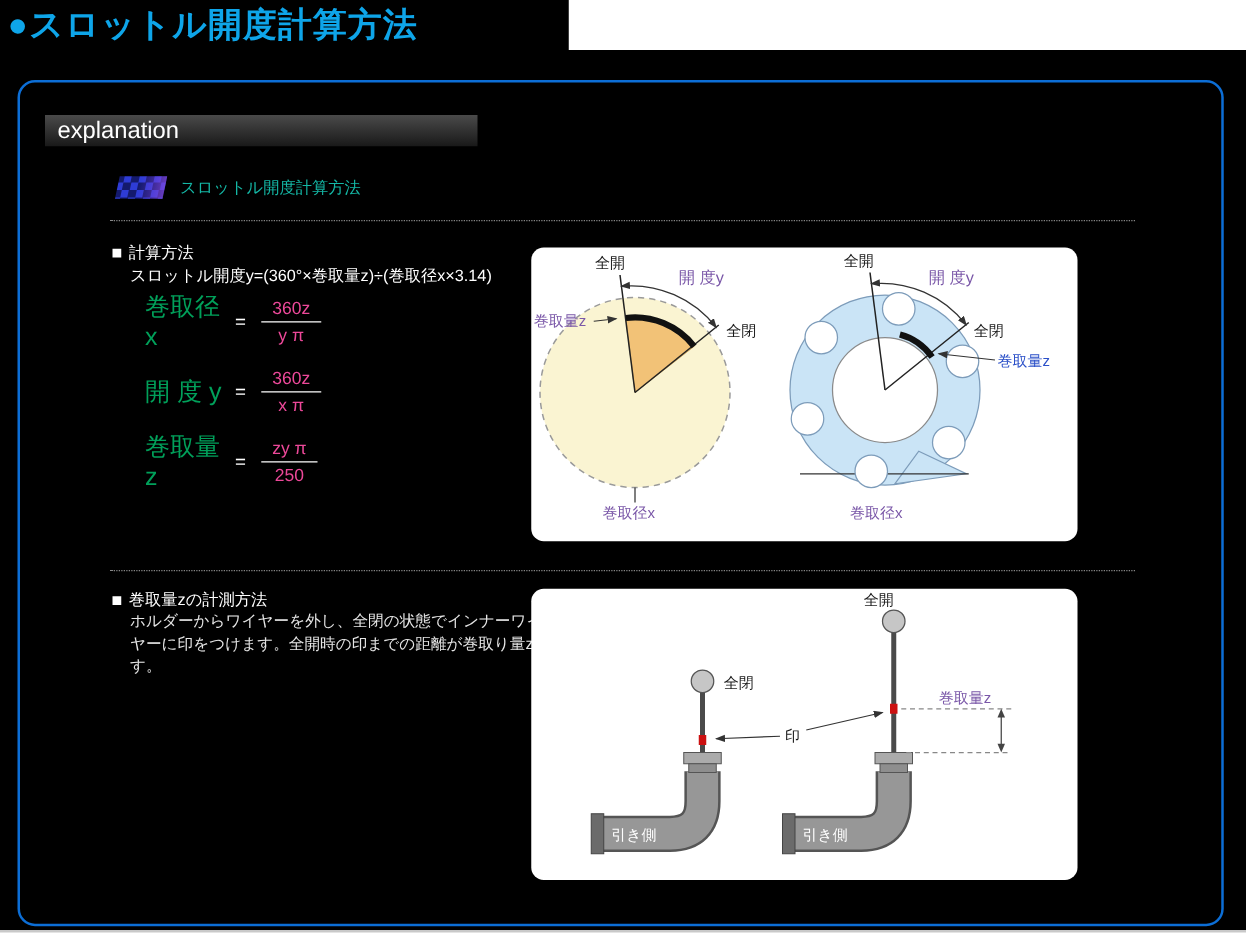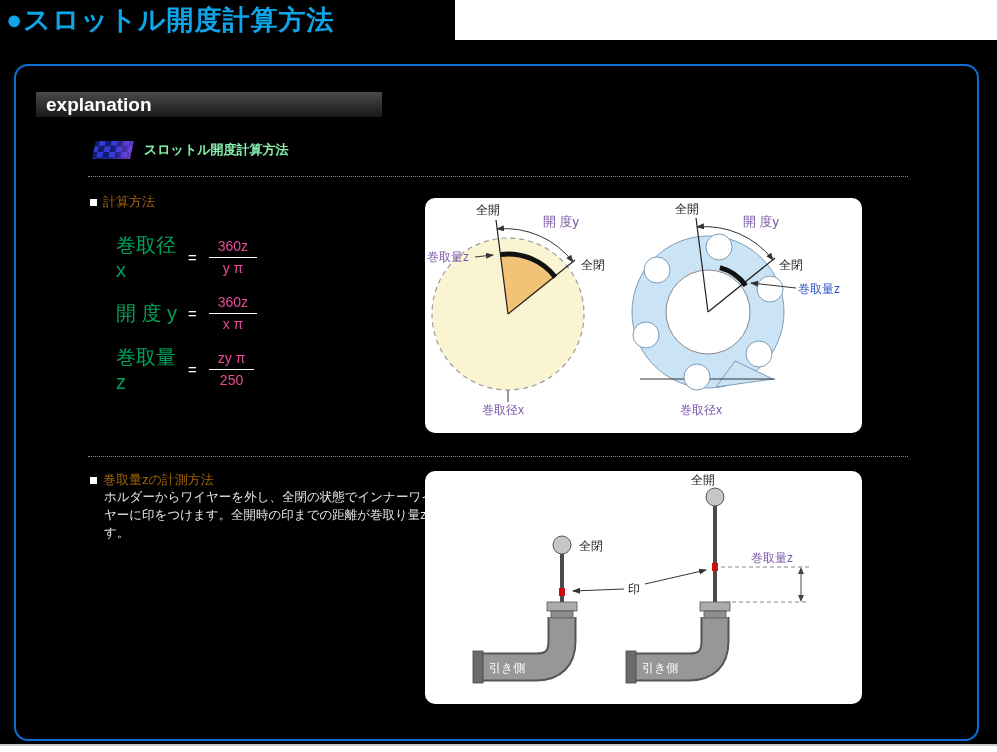--- a/index.html
+++ b/index.html
@@ -11,29 +11,29 @@
   .titlebar h1 { color:#0ea5e9; font-size:27px; font-weight:bold; line-height:40px; padding-left:6px; letter-spacing:1px; white-space:nowrap; }
 
   .black-bg { position:absolute; left:0; top:40px; width:997px; height:704px; background:#000; z-index:1; }
   .bottom-line { position:absolute; left:0; top:744px; width:997px; height:2px; background:#c9c9c9; z-index:2; }
 
   .main-panel { position:absolute; left:14px; top:64px; width:965px; height:677px; background:#000;
                 border:2px solid #0c6ed6; border-radius:14px; z-index:4; }
 
   .exp-bar { position:absolute; left:20px; top:26px; width:346px; height:25px;
              background:linear-gradient(to bottom,#4a4a4a,#191919); }
-  .exp-bar span { color:#fff; font-weight:bold; font-size:19px; line-height:25px; padding-left:10px; display:block; }
+  .exp-bar span { color:#fff; font-weight:normal; font-size:19px; line-height:25px; padding-left:10px; display:block; }
 
   .section-row { position:absolute; left:72px; top:74px; display:flex; align-items:center; gap:10px; }
-  .section-row .label { color:#86efac; font-weight:bold; font-size:13px; }
+  .section-row .label { color:#14b8a6; font-weight:normal; font-size:13px; }
 
   .dotted { position:absolute; left:72px; width:820px; height:0; border-top:1px dotted #888; }
   .d1 { top:110px; } .d2 { top:390px; }
 
-  .h-row { position:absolute; display:flex; align-items:center; gap:6px; color:#a16207; font-size:13px; }
+  .h-row { position:absolute; display:flex; align-items:center; gap:6px; color:#ffffff; font-size:13px; }
   .h-row .sq { width:7px; height:7px; background:#fff; display:inline-block; flex:none; }
   .calc-h { left:74px; top:127px; }
   .measure-h { left:74px; top:405px; }
 
   .formula-line { position:absolute; left:88px; top:146px; color:#fff; font-size:13px; }
 
   .formulas { position:absolute; left:100px; top:170px; display:flex; flex-direction:column; gap:14px; }
   .formula-row { display:flex; align-items:center; height:42px; }
   .f-label { color:#00a05a; font-size:20px; width:68px; flex:none; }
   .f-eq { color:#fff; font-size:15px; margin:0 12px 0 4px; }
@@ -91,20 +91,21 @@
       <span class="label">スロットル開度計算方法</span>
     </div>
 
     <div class="dotted d1"></div>
 
     <div class="h-row calc-h">
       <span class="sq"></span>
       <span>計算方法</span>
     </div>
 
+    <div class="formula-line">スロットル開度y=(360°×巻取量z)÷(巻取径x×3.14)</div>
 
     <div class="formulas">
       <div class="formula-row">
         <span class="f-label">巻取径 x</span>
         <span class="f-eq">=</span>
         <span class="frac">
           <span class="num">360z</span>
           <span class="den">y π</span>
         </span>
       </div>

